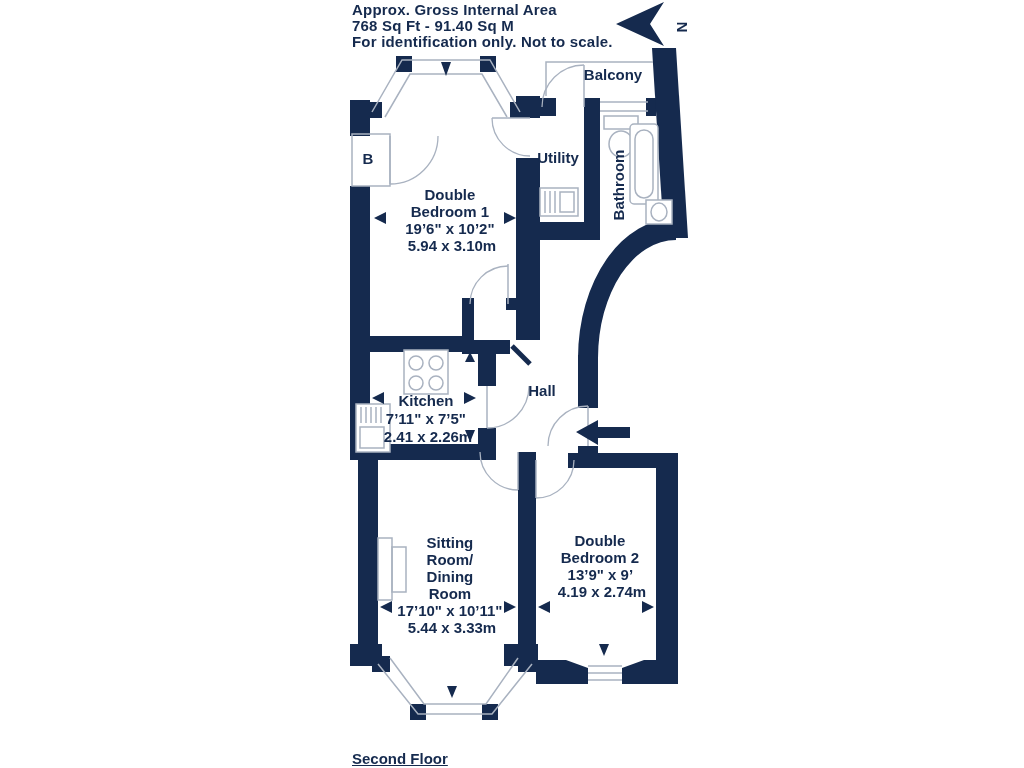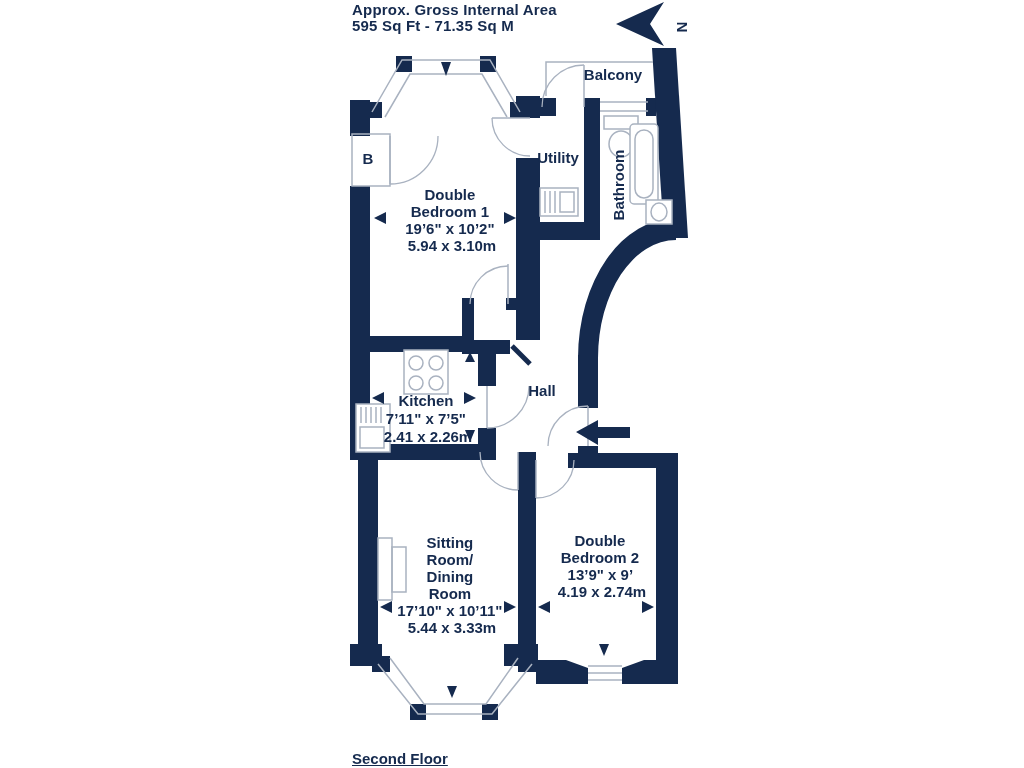--- a/index.html
+++ b/index.html
@@ -18,21 +18,22 @@
   .room-label{font:600 15px "Liberation Sans",sans-serif;fill:var(--wall,#152a4e);}
   .tick{fill:var(--wall,#152a4e);}
 </style>
 </head>
 <body>
 
 <div id="stage">
 
   <div class="annot">
     <div>Approx. Gross Internal Area</div>
-    <div>595 Sq Ft  -  71.35 Sq M</div>
+    <div>768 Sq Ft  -  91.40 Sq M</div>
+    <div>For identification only. Not to scale.</div>
   </div>
 
   <div class="floorname">Second Floor</div>
 
   <svg width="1024" height="768" viewBox="0 0 1024 768">
 
     <g>
       <polygon class="wall" points="616,24 664,2 650,24 664,46"></polygon>
       <text class="room-label" x="681" y="27" font-size="30" font-weight="bold" text-anchor="middle" dominant-baseline="central" transform="rotate(-90 681 27)">N</text>
     </g>

